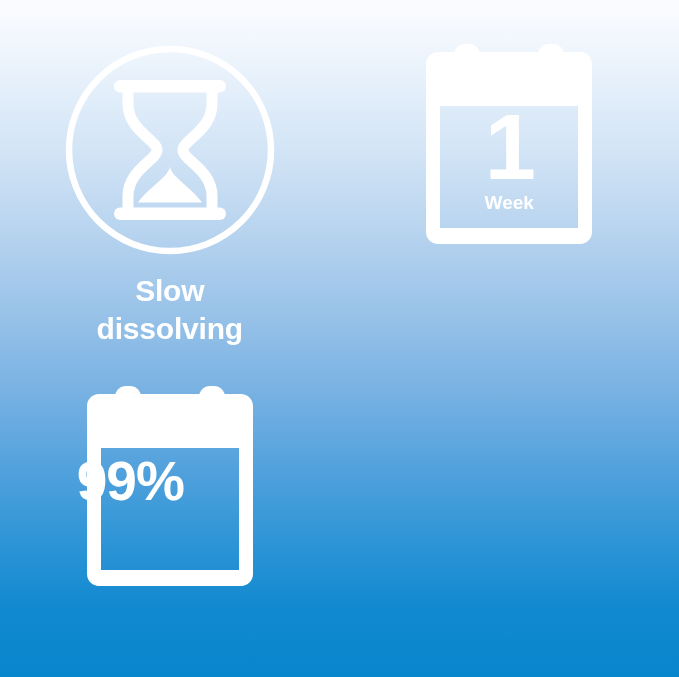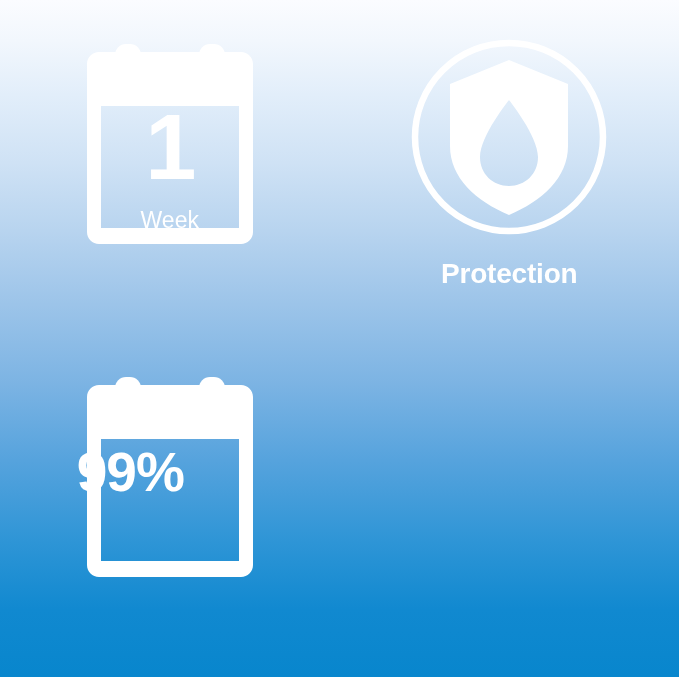--- a/index.html
+++ b/index.html
@@ -69,53 +69,61 @@
   .caption-br { font-size: 28px; margin-top: 20px; }
 
   svg { display: block; overflow: visible; }
 </style>
 </head>
 <body>
 
 <div id="infographic">
   <div class="grid">
 
+    <div class="cell cell-tl">
+      <div class="icon-wrap">
+        <svg width="212" height="212" viewBox="0 0 212 212" aria-hidden="true">
+          <circle cx="106" cy="106" r="101" fill="none" stroke="#ffffff" stroke-width="6.5"></circle>
+
+          <rect x="50" y="36" width="112" height="12.5" rx="6.25" fill="#ffffff"></rect>
+
+          <rect x="50" y="163.5" width="112" height="12.5" rx="6.25" fill="#ffffff"></rect>
+
+          <path d="M64 48.5 L64 60 C64 86 93 96 93 106 C93 116 64 126 64 152 L64 163.5" fill="none" stroke="#ffffff" stroke-width="11" stroke-linecap="round"></path>
+
+          <path d="M148 48.5 L148 60 C148 86 119 96 119 106 C119 116 148 126 148 152 L148 163.5" fill="none" stroke="#ffffff" stroke-width="11" stroke-linecap="round"></path>
+
+          <path d="M106 122 C106 132 128 144 138 158.5 L74 158.5 C84 144 106 132 106 122 Z" fill="#ffffff"></path>
+        </svg>
+      </div>
+      <p class="caption caption-tl">Slow
+dissolving</p>
+    </div>
 
     <div class="cell cell-tr">
       <div class="icon-wrap">
         <svg width="186" height="200" viewBox="0 0 186 200" aria-hidden="true">
 
           <rect x="38" y="0" width="26" height="34" rx="11" fill="#ffffff"></rect>
           <rect x="122" y="0" width="26" height="34" rx="11" fill="#ffffff"></rect>
 
           <path fill="#ffffff" fill-rule="evenodd" d="M10 20 C10 13.4 15.4 8 22 8 L164 8 C170.6 8 176 13.4 176 20 L176 188
                    C176 194.6 170.6 200 164 200 L22 200 C15.4 200 10 194.6 10 188 Z
                    M24 62 L162 62 L162 184 L24 184 Z"></path>
         </svg>
         <div style="position:absolute;"></div>
       </div>
       <div style="position:relative;width:0;height:0;">
         <div style="position:absolute;left:-93px;top:-140px;width:186px;text-align:center;">
           <div style="color:#ffffff;font-weight:bold;font-size:92px;line-height:0.95;letter-spacing:-2px;">1</div>
-          <div style="color:#ffffff;font-weight:normal;font-size:23px;line-height:1.1;margin-top:17px;">Week</div>
+          <div style="color:#ffffff;font-weight:bold;font-size:19px;line-height:1.1;margin-top:2px;">Week</div>
         </div>
       </div>
     </div>
 
-    <div class="cell cell-bl">
-      <div class="icon-wrap">
-        <svg width="198" height="198" viewBox="0 0 198 198" aria-hidden="true">
-          <circle cx="99" cy="99" r="94" fill="none" stroke="#ffffff" stroke-width="6.5"></circle>
-
-          <path fill="#ffffff" fill-rule="evenodd" d="M99 22 L158 46 L158 108 C158 140 132 163 99 177 C66 163 40 140 40 108 L40 46 Z
-                   M99 62 C99 62 70 98 70 119 C70 136 83 148 99 148 C115 148 128 136 128 119 C128 98 99 62 99 62 Z"></path>
-        </svg>
-      </div>
-      <p class="caption caption-bl">Protection</p>
-    </div>
 
     <div class="cell cell-br">
       <div class="icon-wrap">
         <svg width="186" height="200" viewBox="0 0 186 200" aria-hidden="true">
           <rect x="38" y="0" width="26" height="34" rx="11" fill="#ffffff"></rect>
           <rect x="122" y="0" width="26" height="34" rx="11" fill="#ffffff"></rect>
           <path fill="#ffffff" fill-rule="evenodd" d="M10 20 C10 13.4 15.4 8 22 8 L164 8 C170.6 8 176 13.4 176 20 L176 188
                    C176 194.6 170.6 200 164 200 L22 200 C15.4 200 10 194.6 10 188 Z
                    M24 62 L162 62 L162 184 L24 184 Z"></path>
         </svg>

